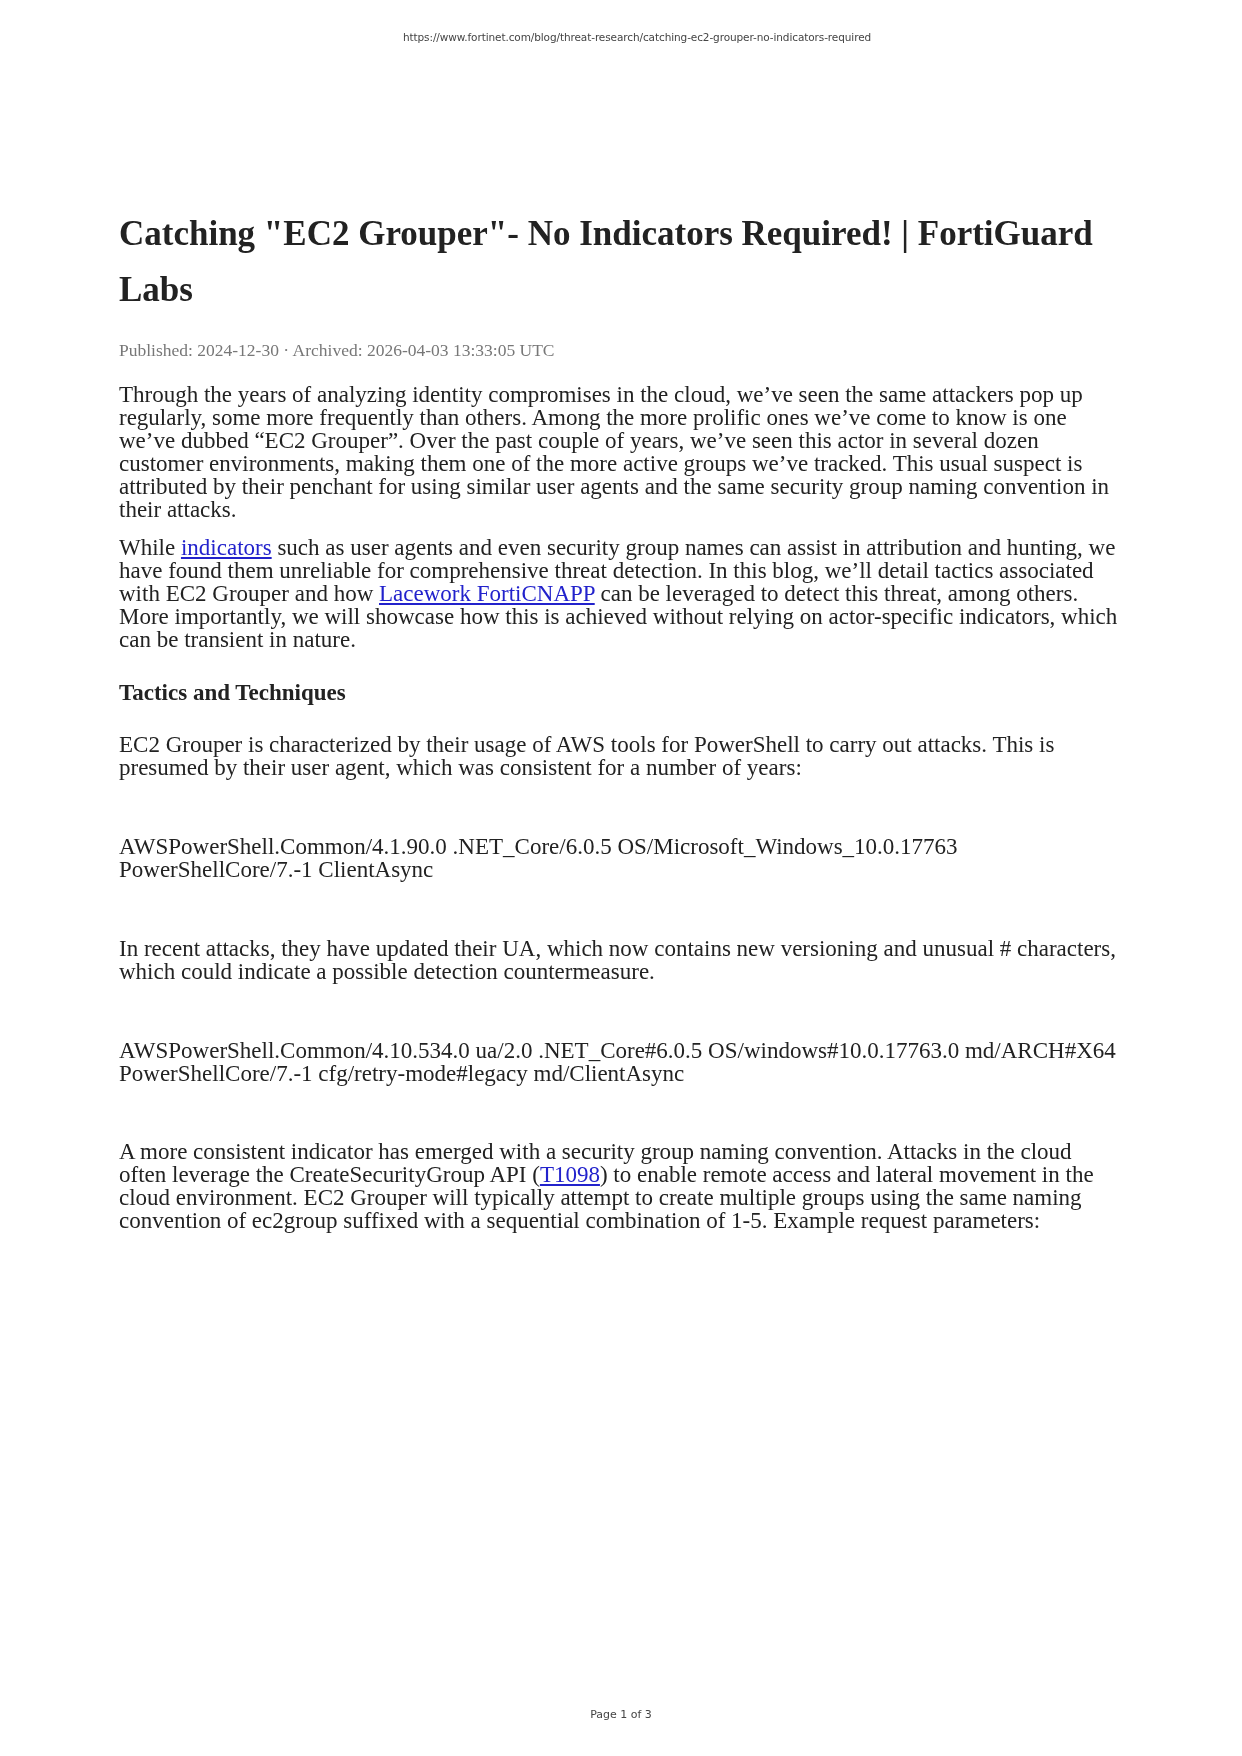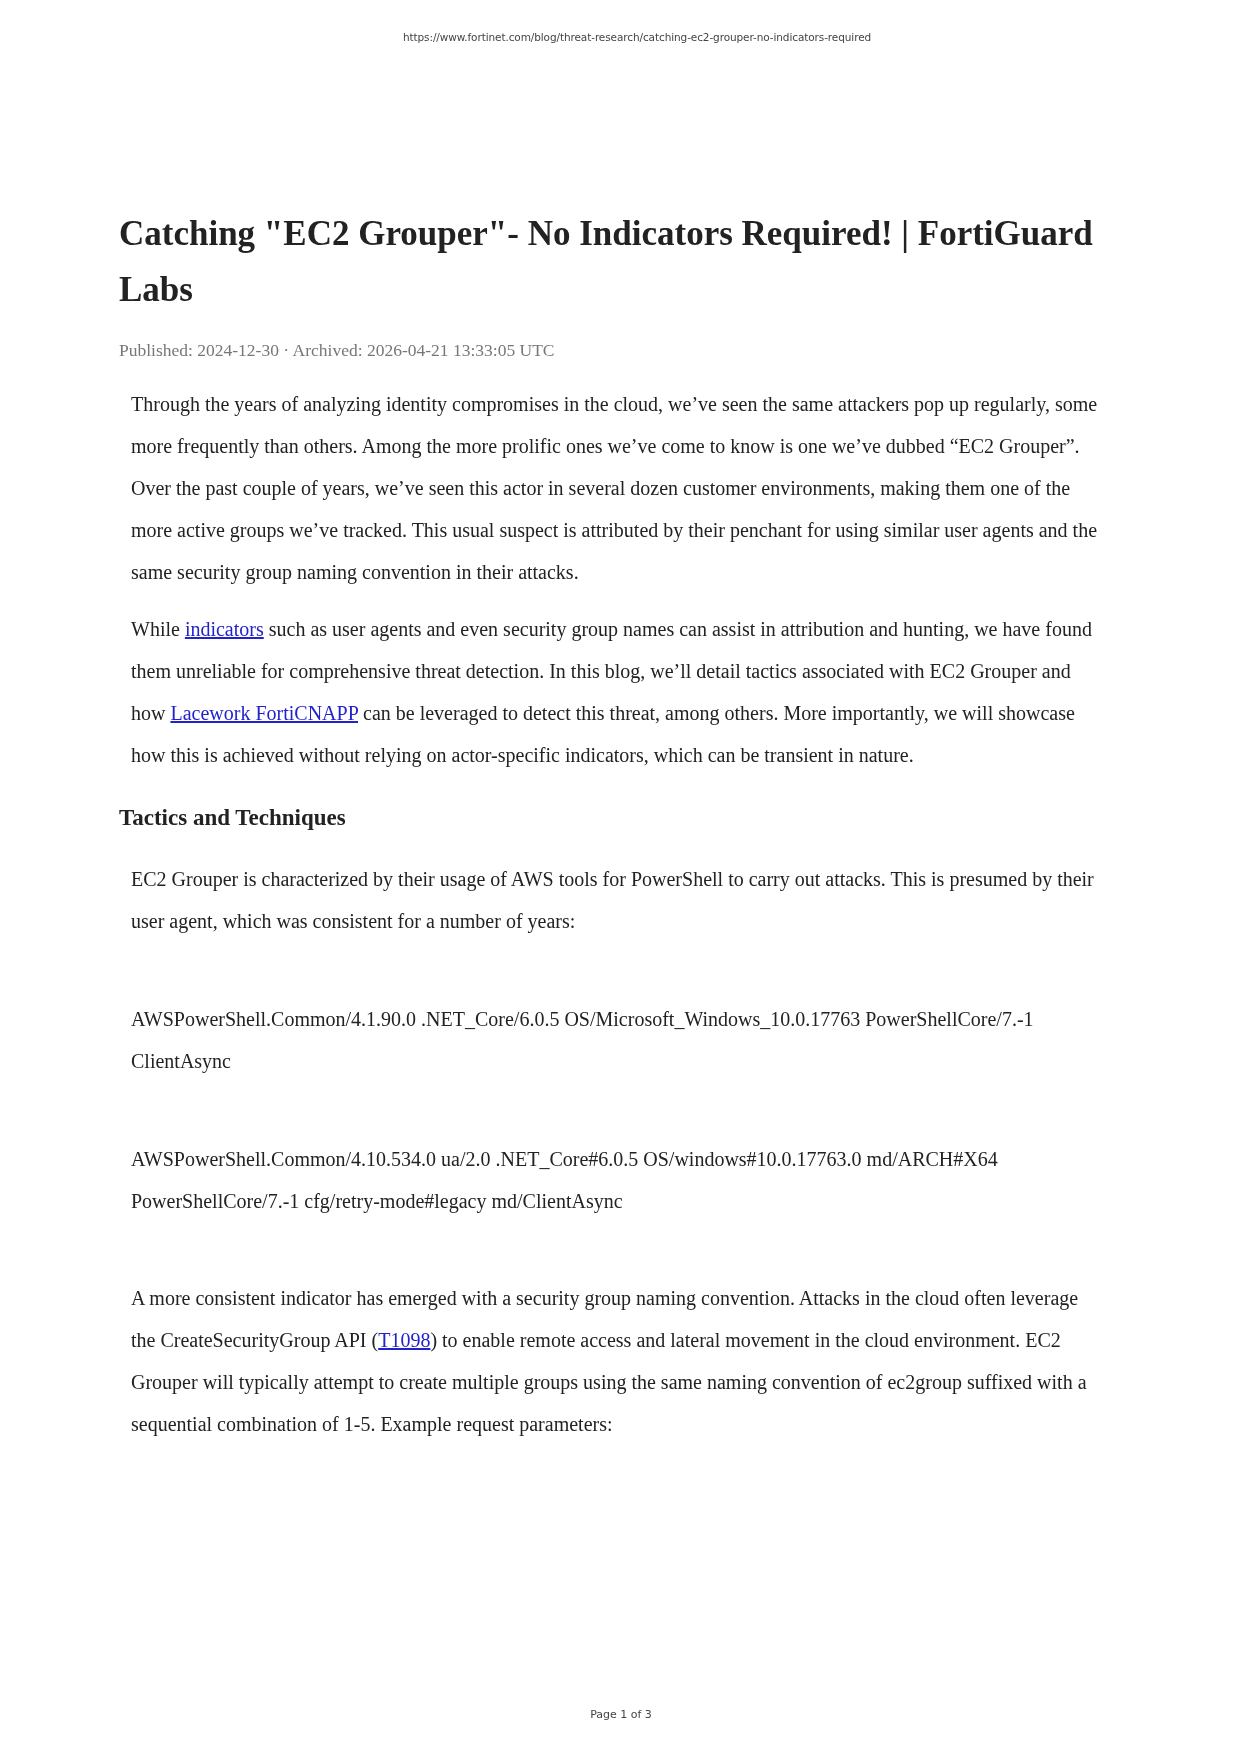--- a/index.html
+++ b/index.html
@@ -46,23 +46,23 @@
       line-height: 28px;
       color: #555555;
     }
     .meta {
       margin-top: 20px;
       font-size: 17.5px;
       line-height: 24px;
       color: #777777;
     }
     p.para {
-      margin: 12px;
-      font-size: 20px;
-      line-height: 42px;
+      margin: 0;
+      font-size: 23px;
+      line-height: 23px;
       color: #222222;
     }
     a.link {
       color: #1a0dab;
       color: #2222cc;
       text-decoration: underline;
     }
     h2.section {
       margin: 0;
       font-family: "Liberation Serif", serif;
@@ -84,31 +84,32 @@
   </style>
 </head>
 <body>
 
 <div class="page-url">https://www.fortinet.com/blog/threat-research/catching-ec2-grouper-no-indicators-required</div>
 
 <div class="content">
   <h1 class="title">Catching "EC2 Grouper"- No Indicators Required! | FortiGuard Labs</h1>
 
 
-  <div class="meta">Published: 2024-12-30 · Archived: 2026-04-21 13:33:05 UTC</div>
+  <div class="meta">Published: 2024-12-30 · Archived: 2026-04-03 13:33:05 UTC</div>
 
   <p class="para" style="margin-top:21px;">Through the years of analyzing identity compromises in the cloud, we’ve seen the same attackers pop up regularly, some more frequently than others. Among the more prolific ones we’ve come to know is one we’ve dubbed “EC2 Grouper”. Over the past couple of years, we’ve seen this actor in several dozen customer environments, making them one of the more active groups we’ve tracked. This usual suspect is attributed by their penchant for using similar user agents and the same security group naming convention in their attacks.</p>
 
   <p class="para" style="margin-top:15px;"><span>While </span><a class="link" href="#">indicators</a><span> such as user agents and even security group names can assist in attribution and hunting, we have found them unreliable for comprehensive threat detection. In this blog, we’ll detail tactics associated with EC2 Grouper and how </span><a class="link" href="#">Lacework FortiCNAPP</a><span> can be leveraged to detect this threat, among others. More importantly, we will showcase how this is achieved without relying on actor-specific indicators, which can be transient in nature.</span></p>
 
   <h2 class="section" style="margin-top:24px;">Tactics and Techniques</h2>
 
   <p class="para" style="margin-top:22px;">EC2 Grouper is characterized by their usage of AWS tools for PowerShell to carry out attacks. This is presumed by their user agent, which was consistent for a number of years:</p>
 
   <p class="para" style="margin-top:56px;">AWSPowerShell.Common/4.1.90.0 .NET_Core/6.0.5 OS/Microsoft_Windows_10.0.17763 PowerShellCore/7.-1 ClientAsync</p>
 
+  <p class="para" style="margin-top:56px;">In recent attacks, they have updated their UA, which now contains new versioning and unusual # characters, which could indicate a possible detection countermeasure.</p>
 
   <p class="para" style="margin-top:56px;">AWSPowerShell.Common/4.10.534.0 ua/2.0 .NET_Core#6.0.5 OS/windows#10.0.17763.0 md/ARCH#X64 PowerShellCore/7.-1 cfg/retry-mode#legacy md/ClientAsync</p>
 
   <p class="para" style="margin-top:55px;"><span>A more consistent indicator has emerged with a security group naming convention. Attacks in the cloud often leverage the CreateSecurityGroup API (</span><a class="link" href="#">T1098</a><span>)  to enable remote access and lateral movement in the cloud environment. EC2 Grouper will typically attempt to create multiple groups using the same naming convention of ec2group suffixed with a sequential combination of 1-5. Example request parameters:</span></p>
 </div>
 
 <div class="page-footer">Page 1 of 3</div>
 
 </body></html>

